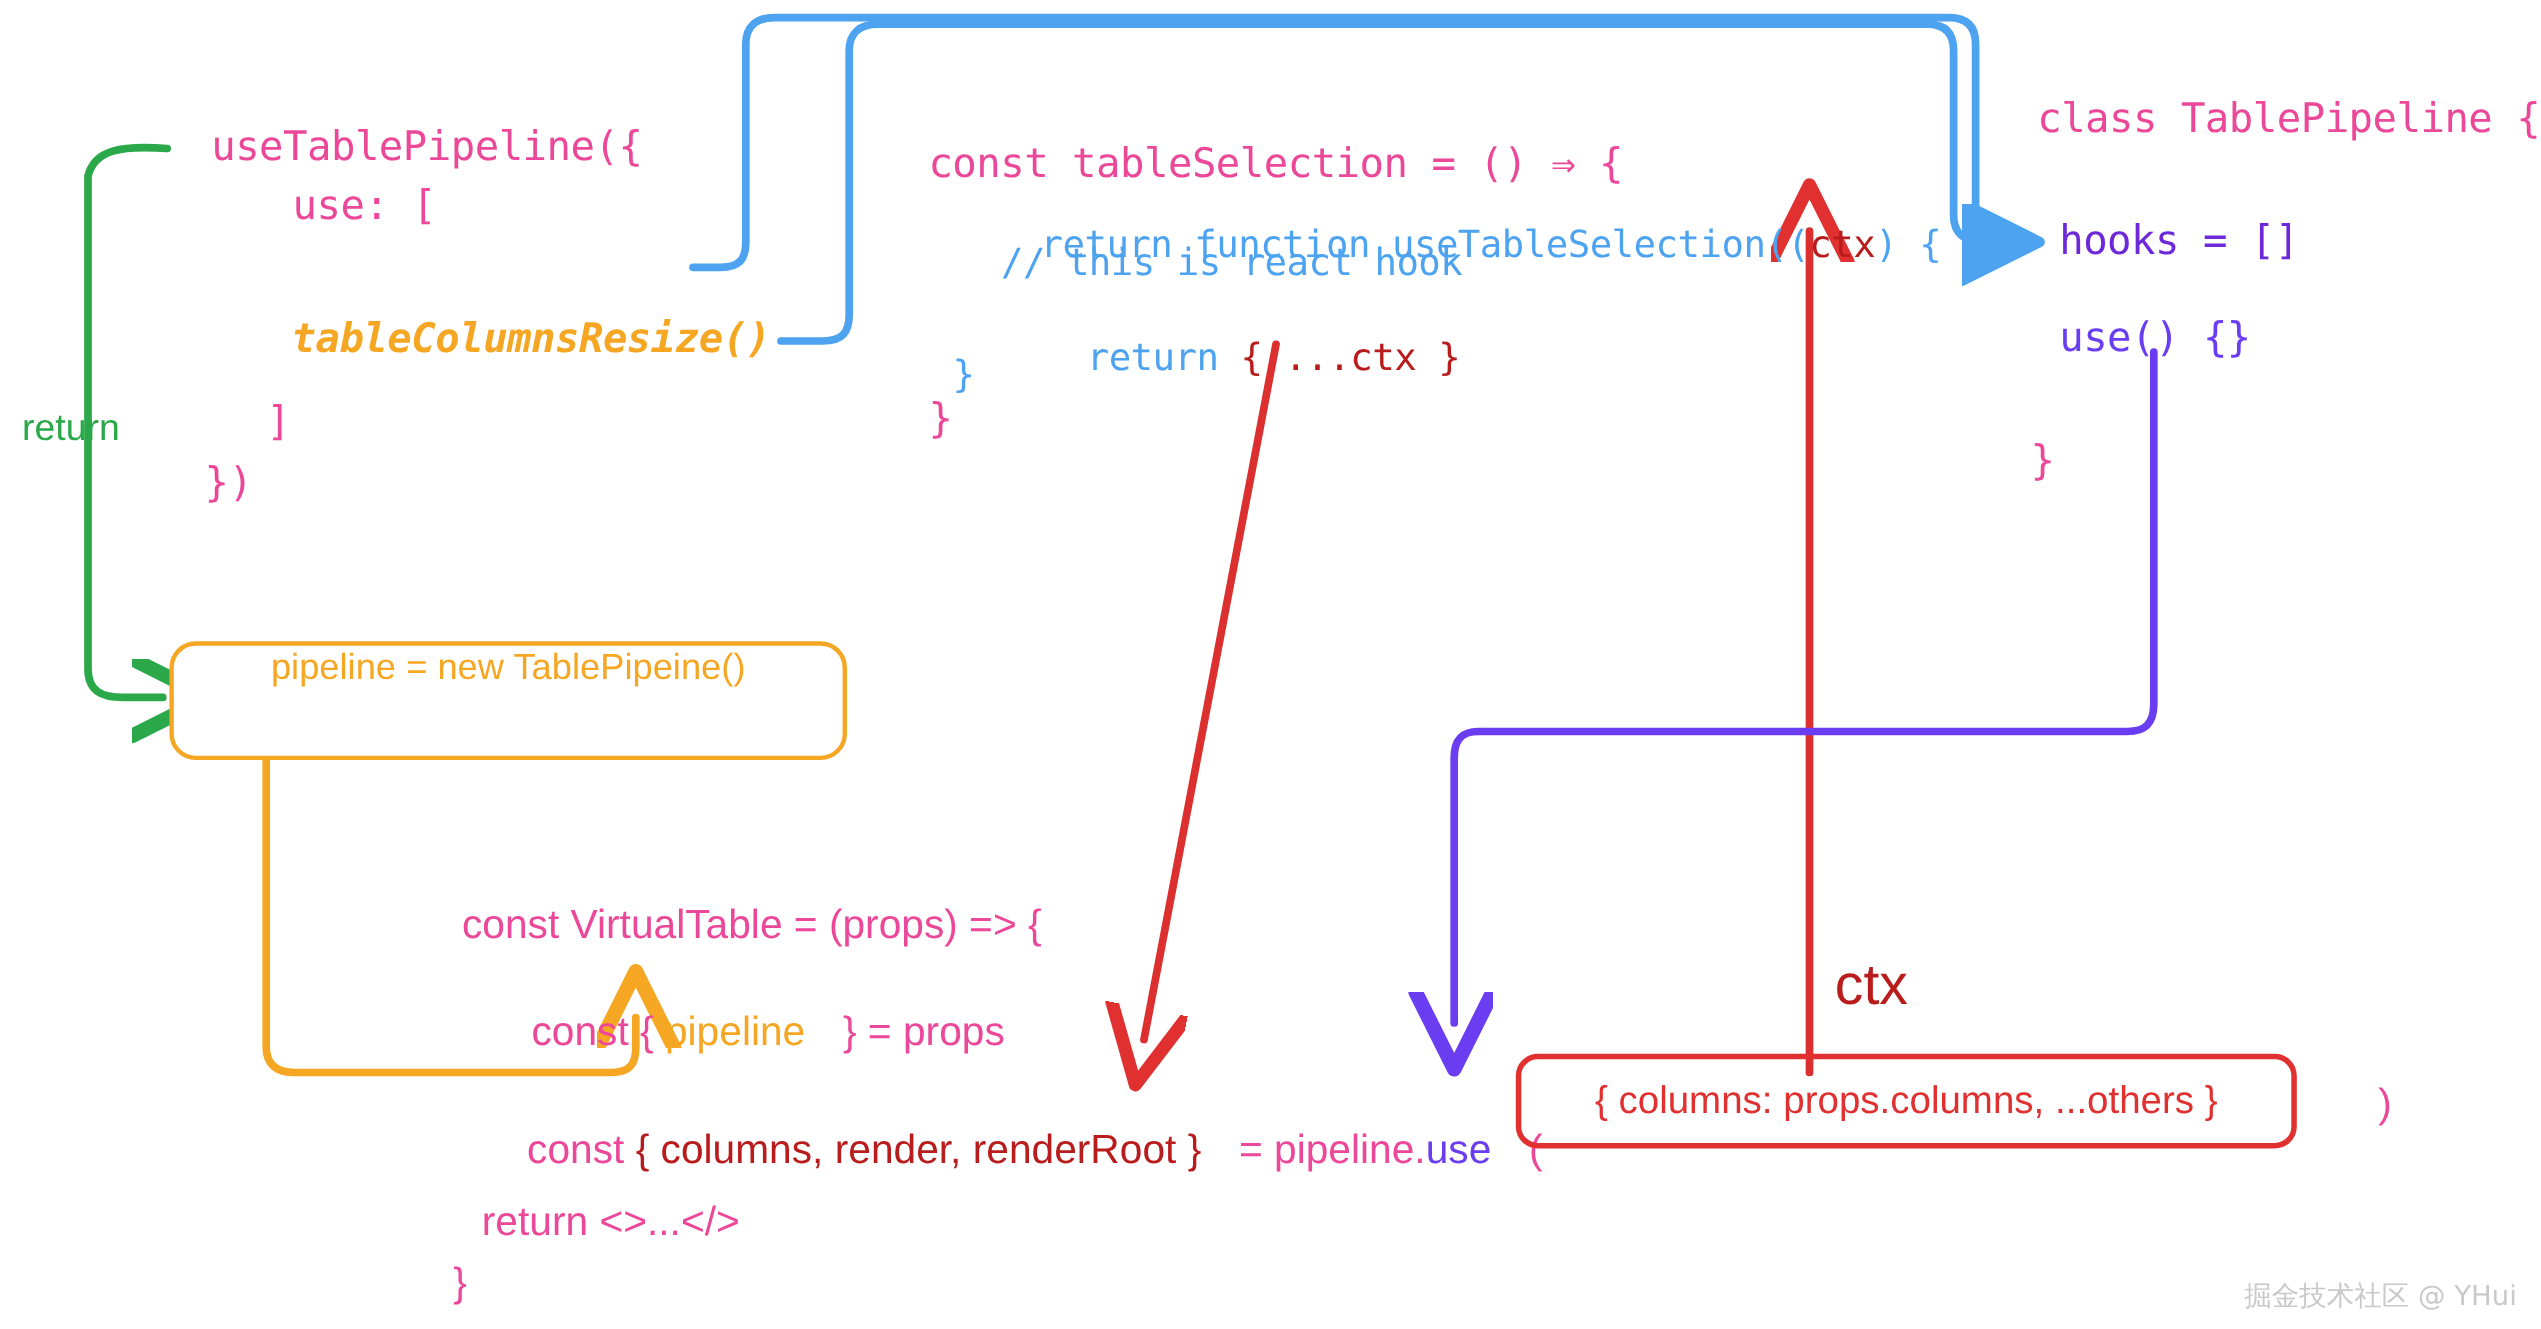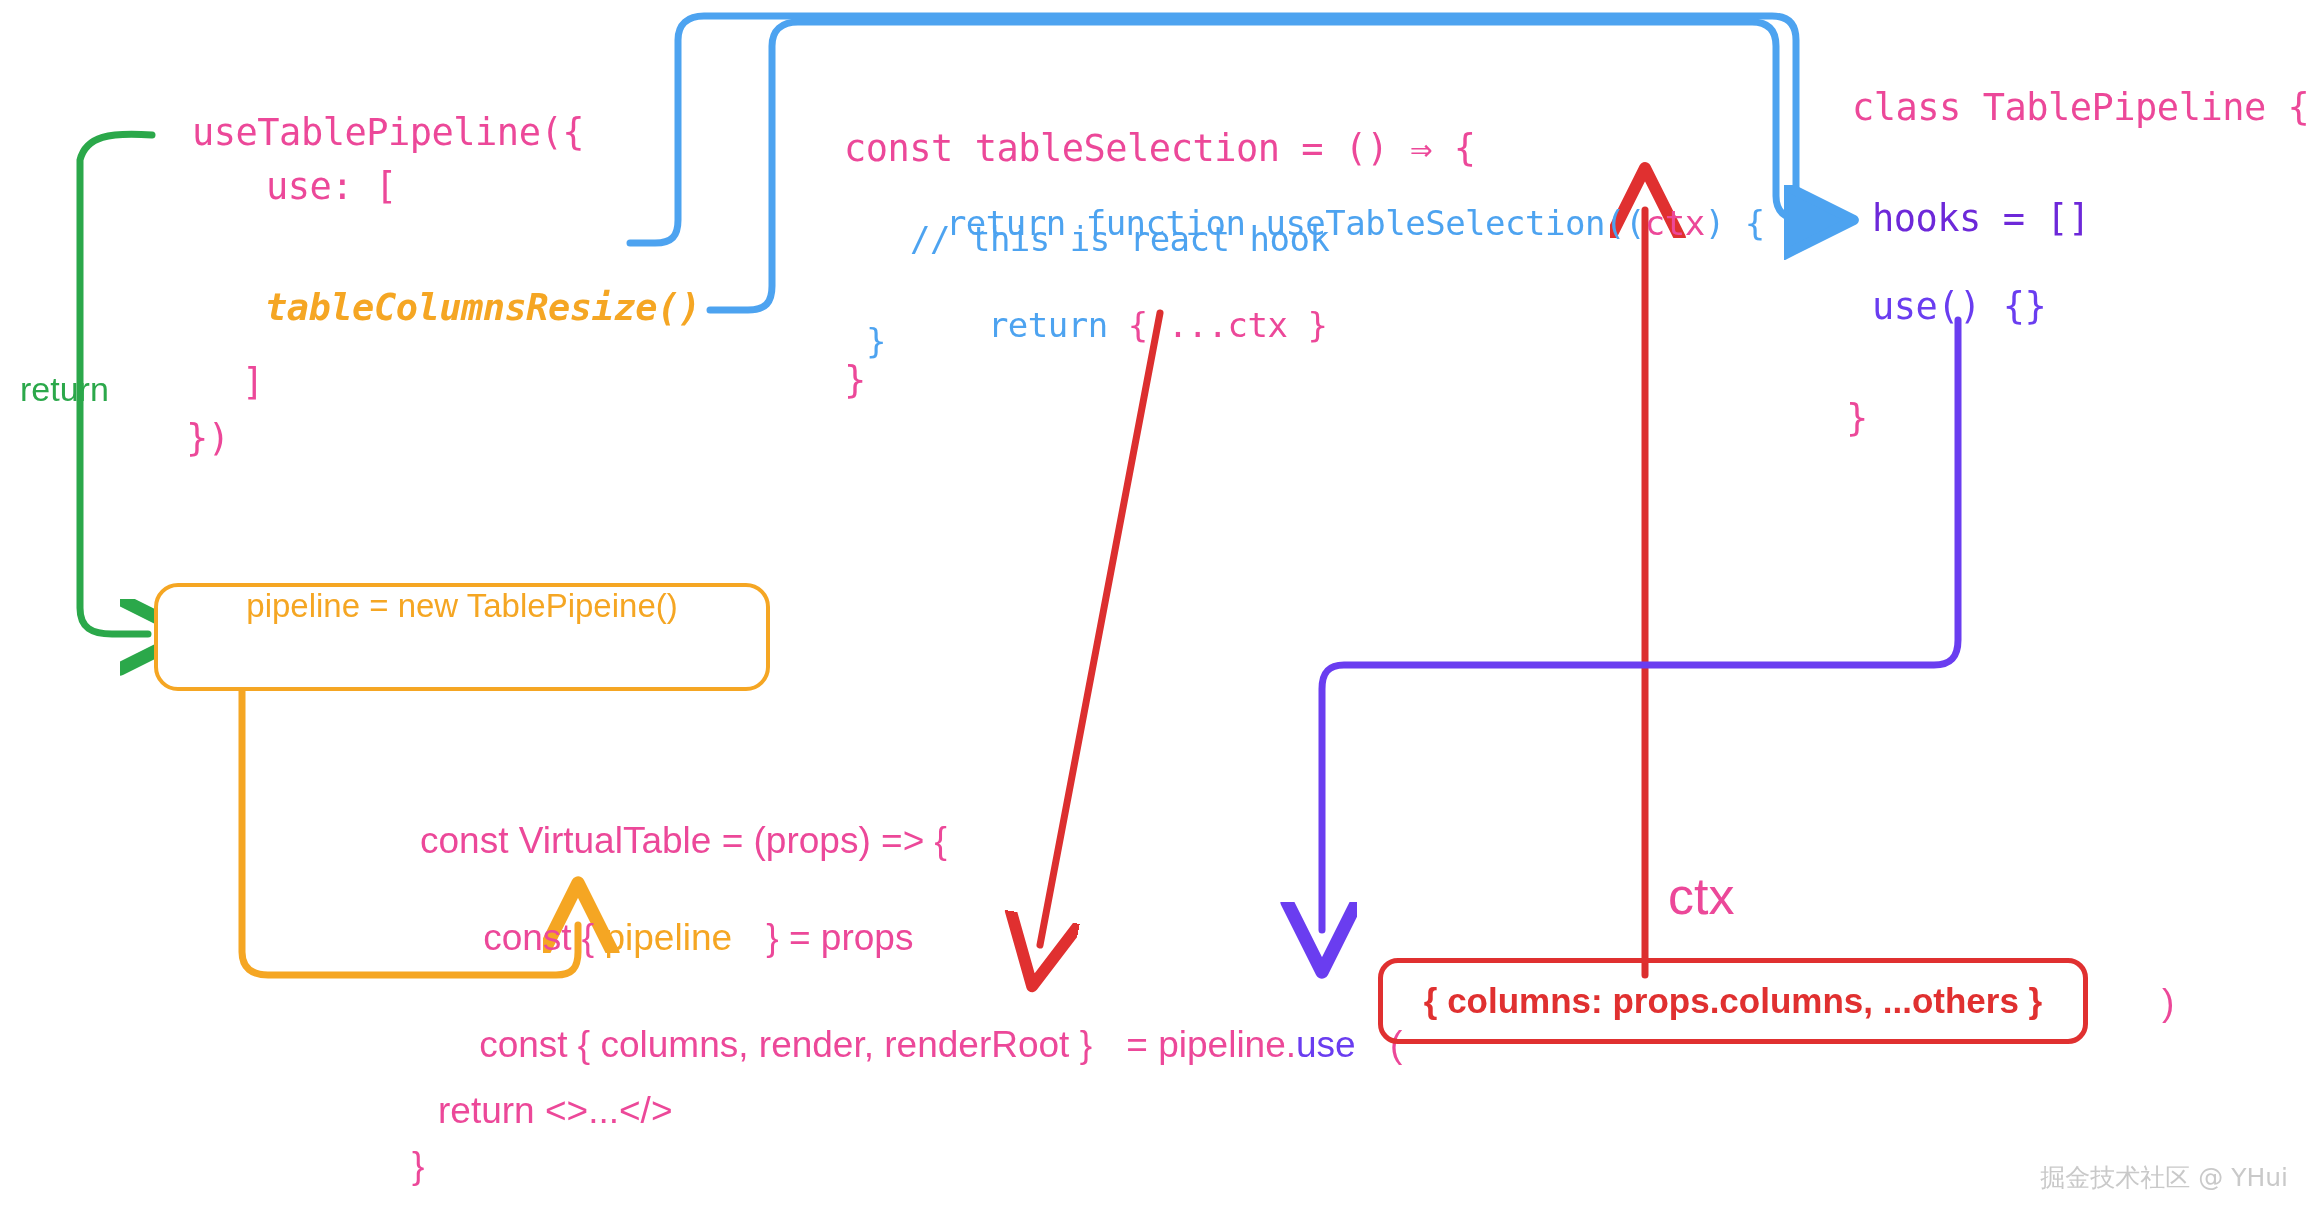--- a/index.html
+++ b/index.html
@@ -13,21 +13,21 @@
   .code{position:absolute;white-space:pre;font-family:"DejaVu Sans Mono","Liberation Mono",monospace;}
   .sans{position:absolute;white-space:pre;font-family:"Liberation Sans", sans-serif;}
 
   .mono-blk{font-size:37px;line-height:1.0;color:#1a1a1a;letter-spacing:-0.5px;}
   .mono-sm{font-size:34px;line-height:1.0;letter-spacing:-0.5px;}
 
   .c-black{color:#ec4899;margin-left:24px;}
   .c-orange{color:#f5a623;}
   .c-blue{color:#4da3f0;}
   .c-blue2{color:#6d28d9;}
-  .c-red{color:#ec4899;}
+  .c-red{color:#b91c1c;}
   .c-green{color:#2ba84a;}
   .c-purple{color:#6a3df0;}
 
   .pill{position:absolute;border:4px solid #f5a623;border-radius:24px;
         display:flex;align-items:flex-start;justify-content:center;
         color:#f5a623;background:#fff;}
   .pill-red{position:absolute;border:5px solid #e03030;border-radius:20px;
         display:flex;align-items:center;justify-content:center;
         color:#e03030;background:transparent;}
 
@@ -122,21 +122,21 @@
   <div class="sans c-black" style="left:396px;top:820px;font-size:37px;">const VirtualTable = (props) =&gt; {</div>
 
   <div class="sans" style="left:418px;top:875px;font-size:37px;">
     <span class="c-black">const { </span><span class="c-orange">pipeline</span><span class="c-black"> } = props</span>
   </div>
 
   <div class="sans" style="left:414px;top:982px;font-size:37px;">
     <span class="c-black">const </span><span class="c-red">{ columns, render, renderRoot }</span><span class="c-black"> = pipeline.</span><span class="c-purple">use</span><span class="c-black"> (</span>
   </div>
 
-  <div class="pill-red" style="left:1378px;top:958px;width:700px;height:76px;font-size:35px;font-weight:bold;">
+  <div class="pill-red" style="left:1378px;top:958px;width:700px;height:76px;font-size:35px;">
     <span>{ columns: props.columns, ...others }</span>
   </div>
 
   <div class="sans c-black" style="left:2138px;top:982px;font-size:37px;">)</div>
 
   <div class="sans c-red" style="left:1668px;top:866px;font-size:52px;">ctx</div>
 
   <div class="sans c-black" style="left:414px;top:1090px;font-size:37px;">return &lt;&gt;...&lt;/&gt;</div>
 
   <div class="sans c-black" style="left:388px;top:1145px;font-size:37px;">}</div>

